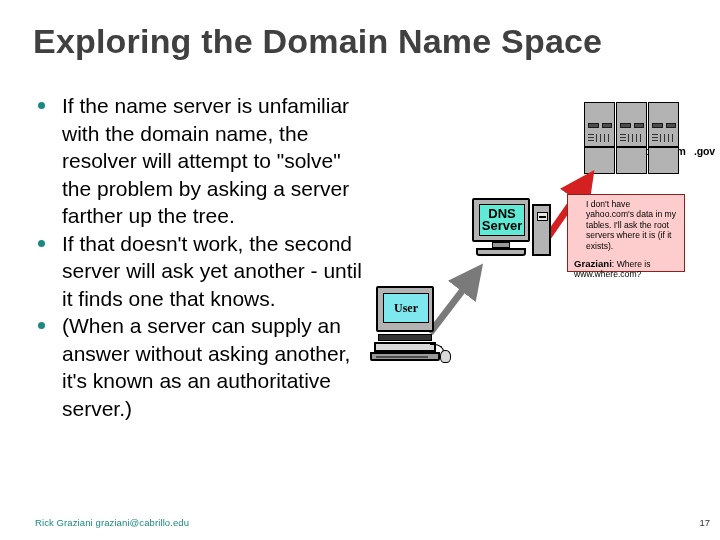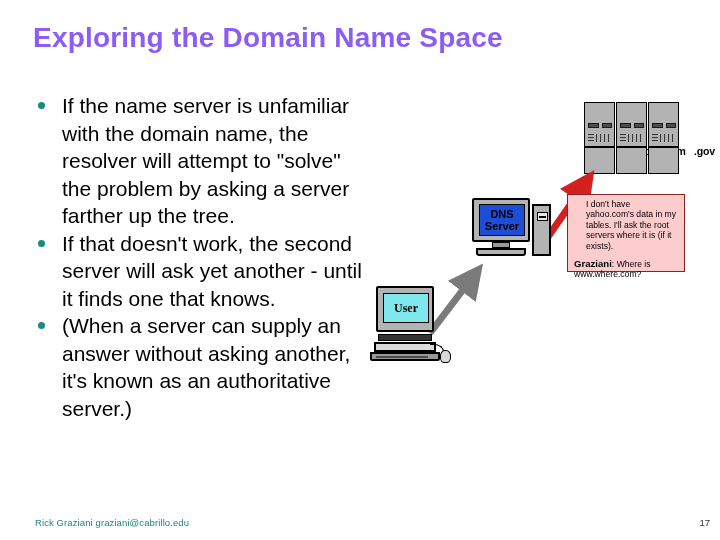--- a/index.html
+++ b/index.html
@@ -15,24 +15,24 @@
     font-family: "Liberation Sans", sans-serif;
     color: #000000;
   }
 
   
   #slide-title {
     position: absolute;
     left: 33px;
     top: 22px;
     width: 650px;
-    font-size: 28px;
+    font-size: 34px;
     font-weight: bold;
     letter-spacing: 0.2px;
-    color: #8b5cf6;
+    color: #404040;
     line-height: 1.15;
   }
 
   
   #bullet-list {
     position: absolute;
     left: 33px;
     top: 92px;
     width: 330px;
     list-style: none;
@@ -138,24 +138,24 @@
   #dns-computer { position: absolute; left: 112px; top: 108px; width: 80px; height: 68px; }
   .mon-body {
     position: absolute; left: 0; top: 0;
     width: 58px; height: 44px;
     background: #b3b3b3; border: 2px solid #000; box-sizing: border-box;
     border-radius: 2px;
   }
   .mon-screen {
     position: absolute; left: 5px; top: 4px;
     width: 46px; height: 32px;
-    background: #1d4ed8; border: 1.5px solid #000; box-sizing: border-box;
+    background: #5eead4; border: 1.5px solid #000; box-sizing: border-box;
     display: flex; flex-direction: column;
     align-items: center; justify-content: center;
-    font-size: 11px; font-weight: bold; line-height: 12px; color: #000;
+    font-size: 13px; font-weight: bold; line-height: 12px; color: #000;
   }
   .mon-neck {
     position: absolute; left: 20px; top: 44px;
     width: 18px; height: 6px; background: #999; border: 1.5px solid #000;
     box-sizing: border-box;
   }
   .mon-base {
     position: absolute; left: 4px; top: 50px;
     width: 50px; height: 8px; background: #b3b3b3;
     border: 2px solid #000; box-sizing: border-box;

